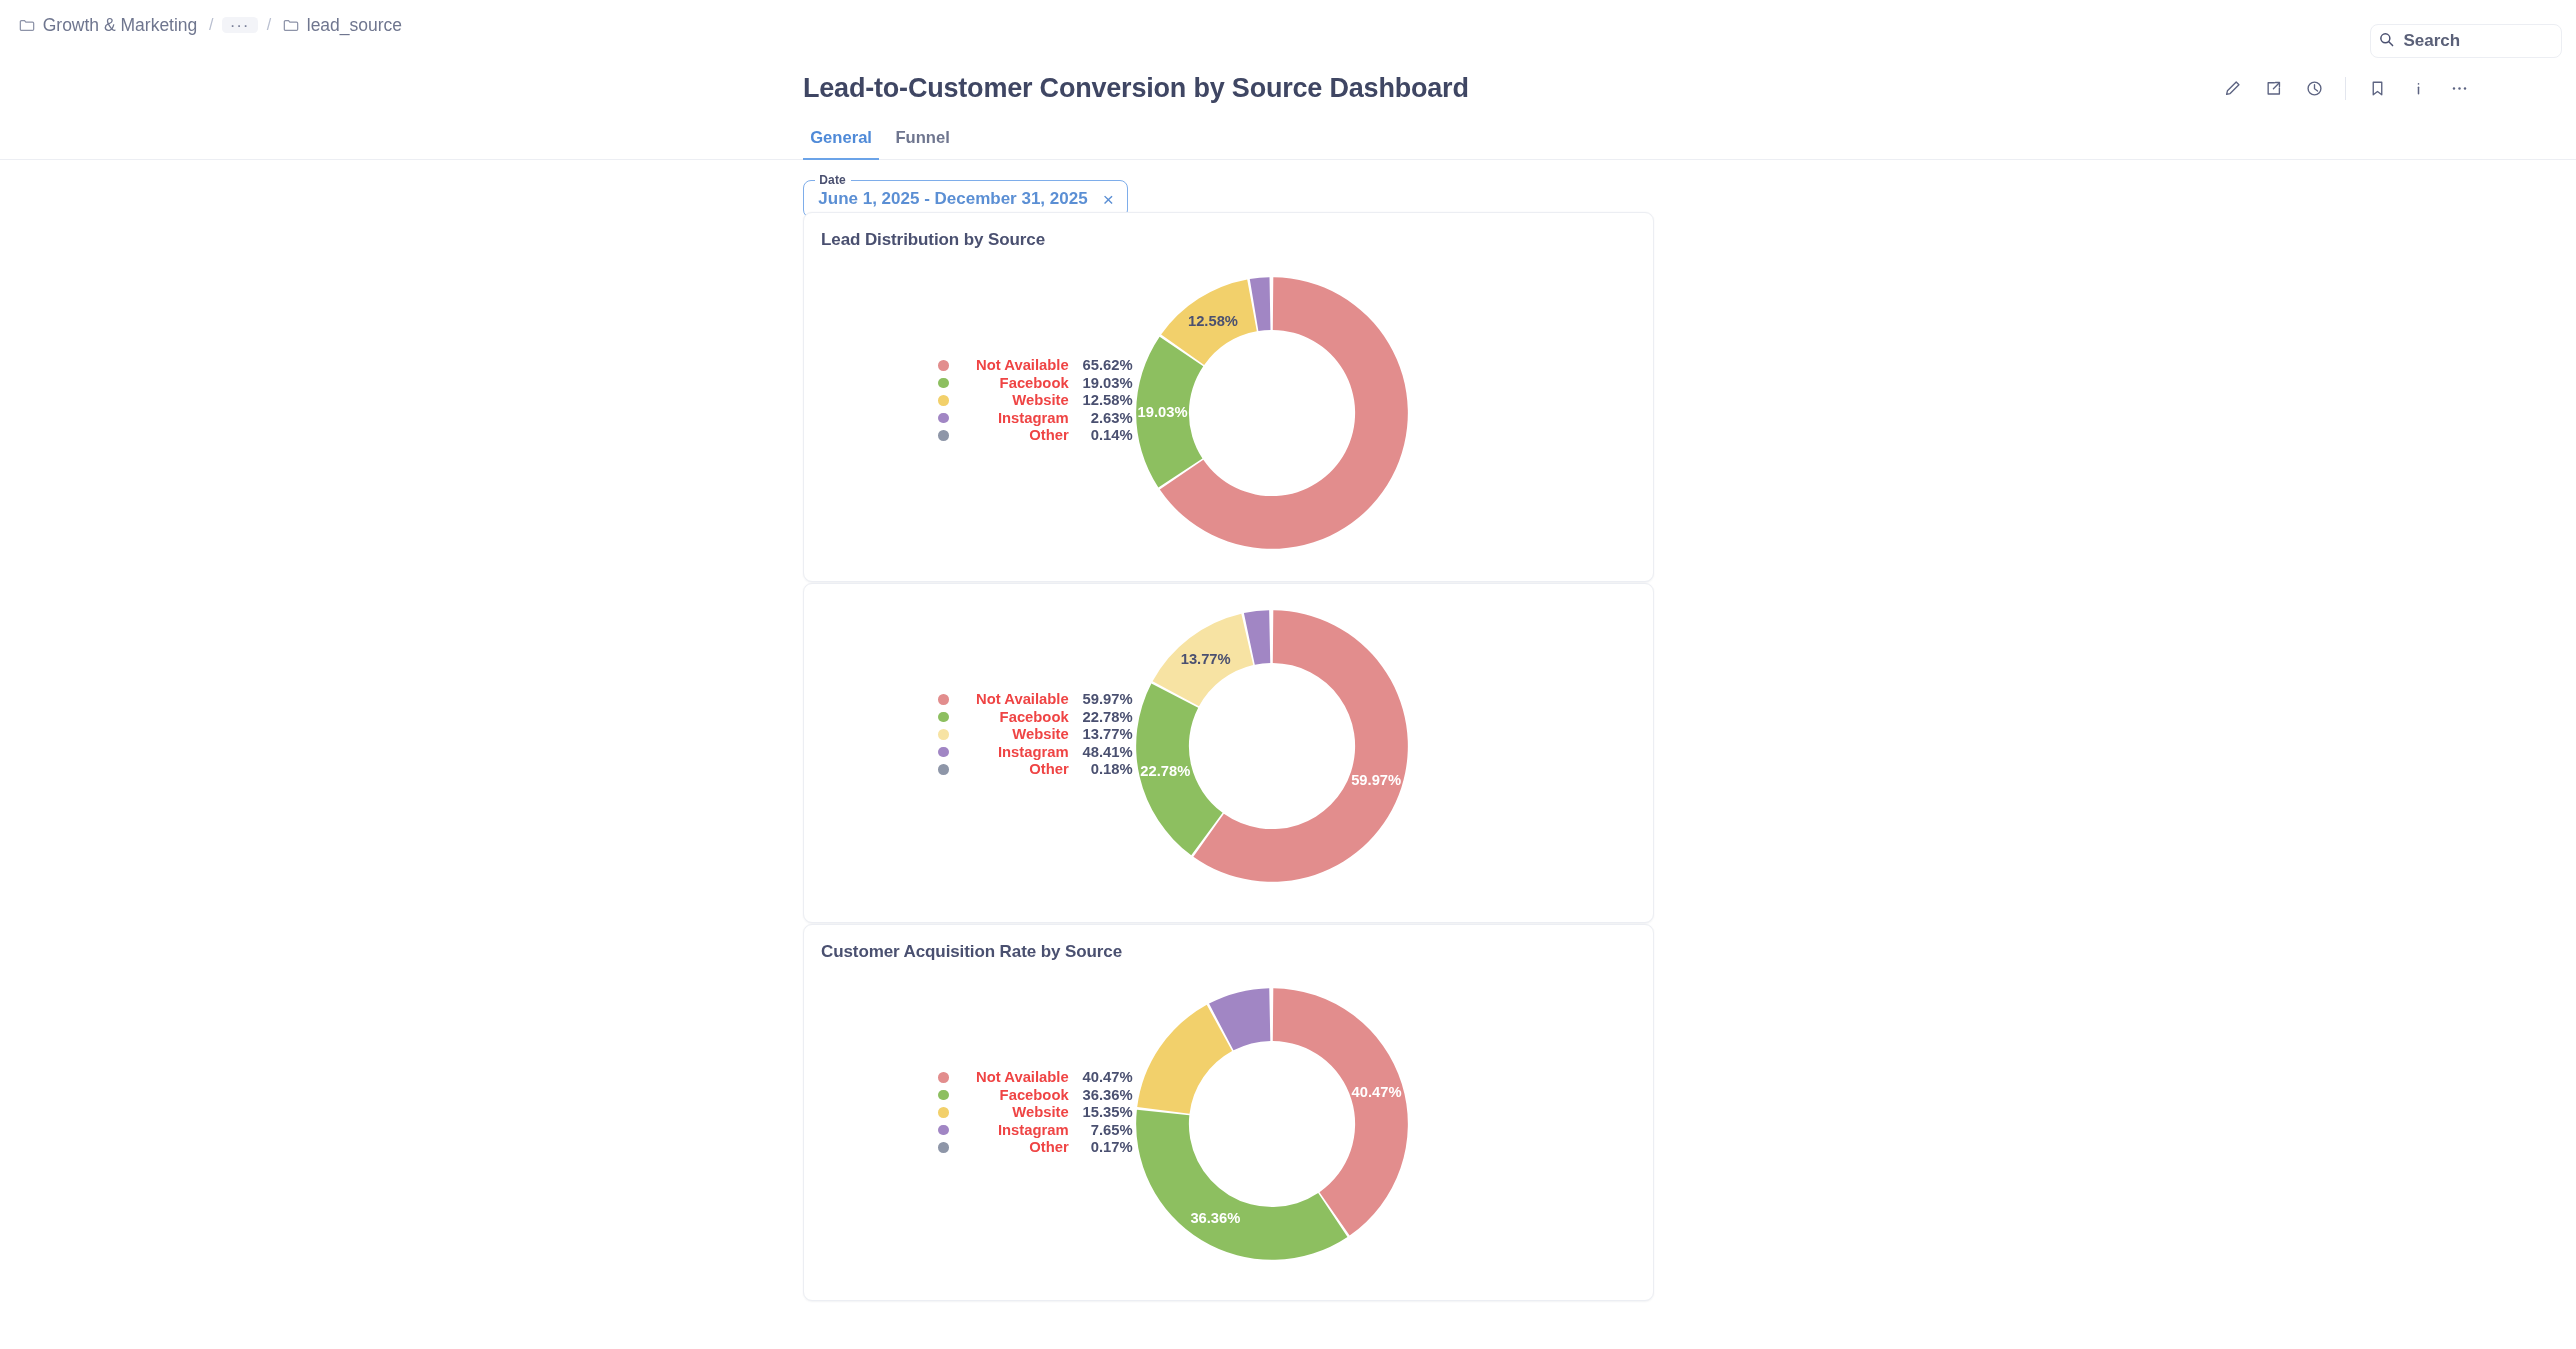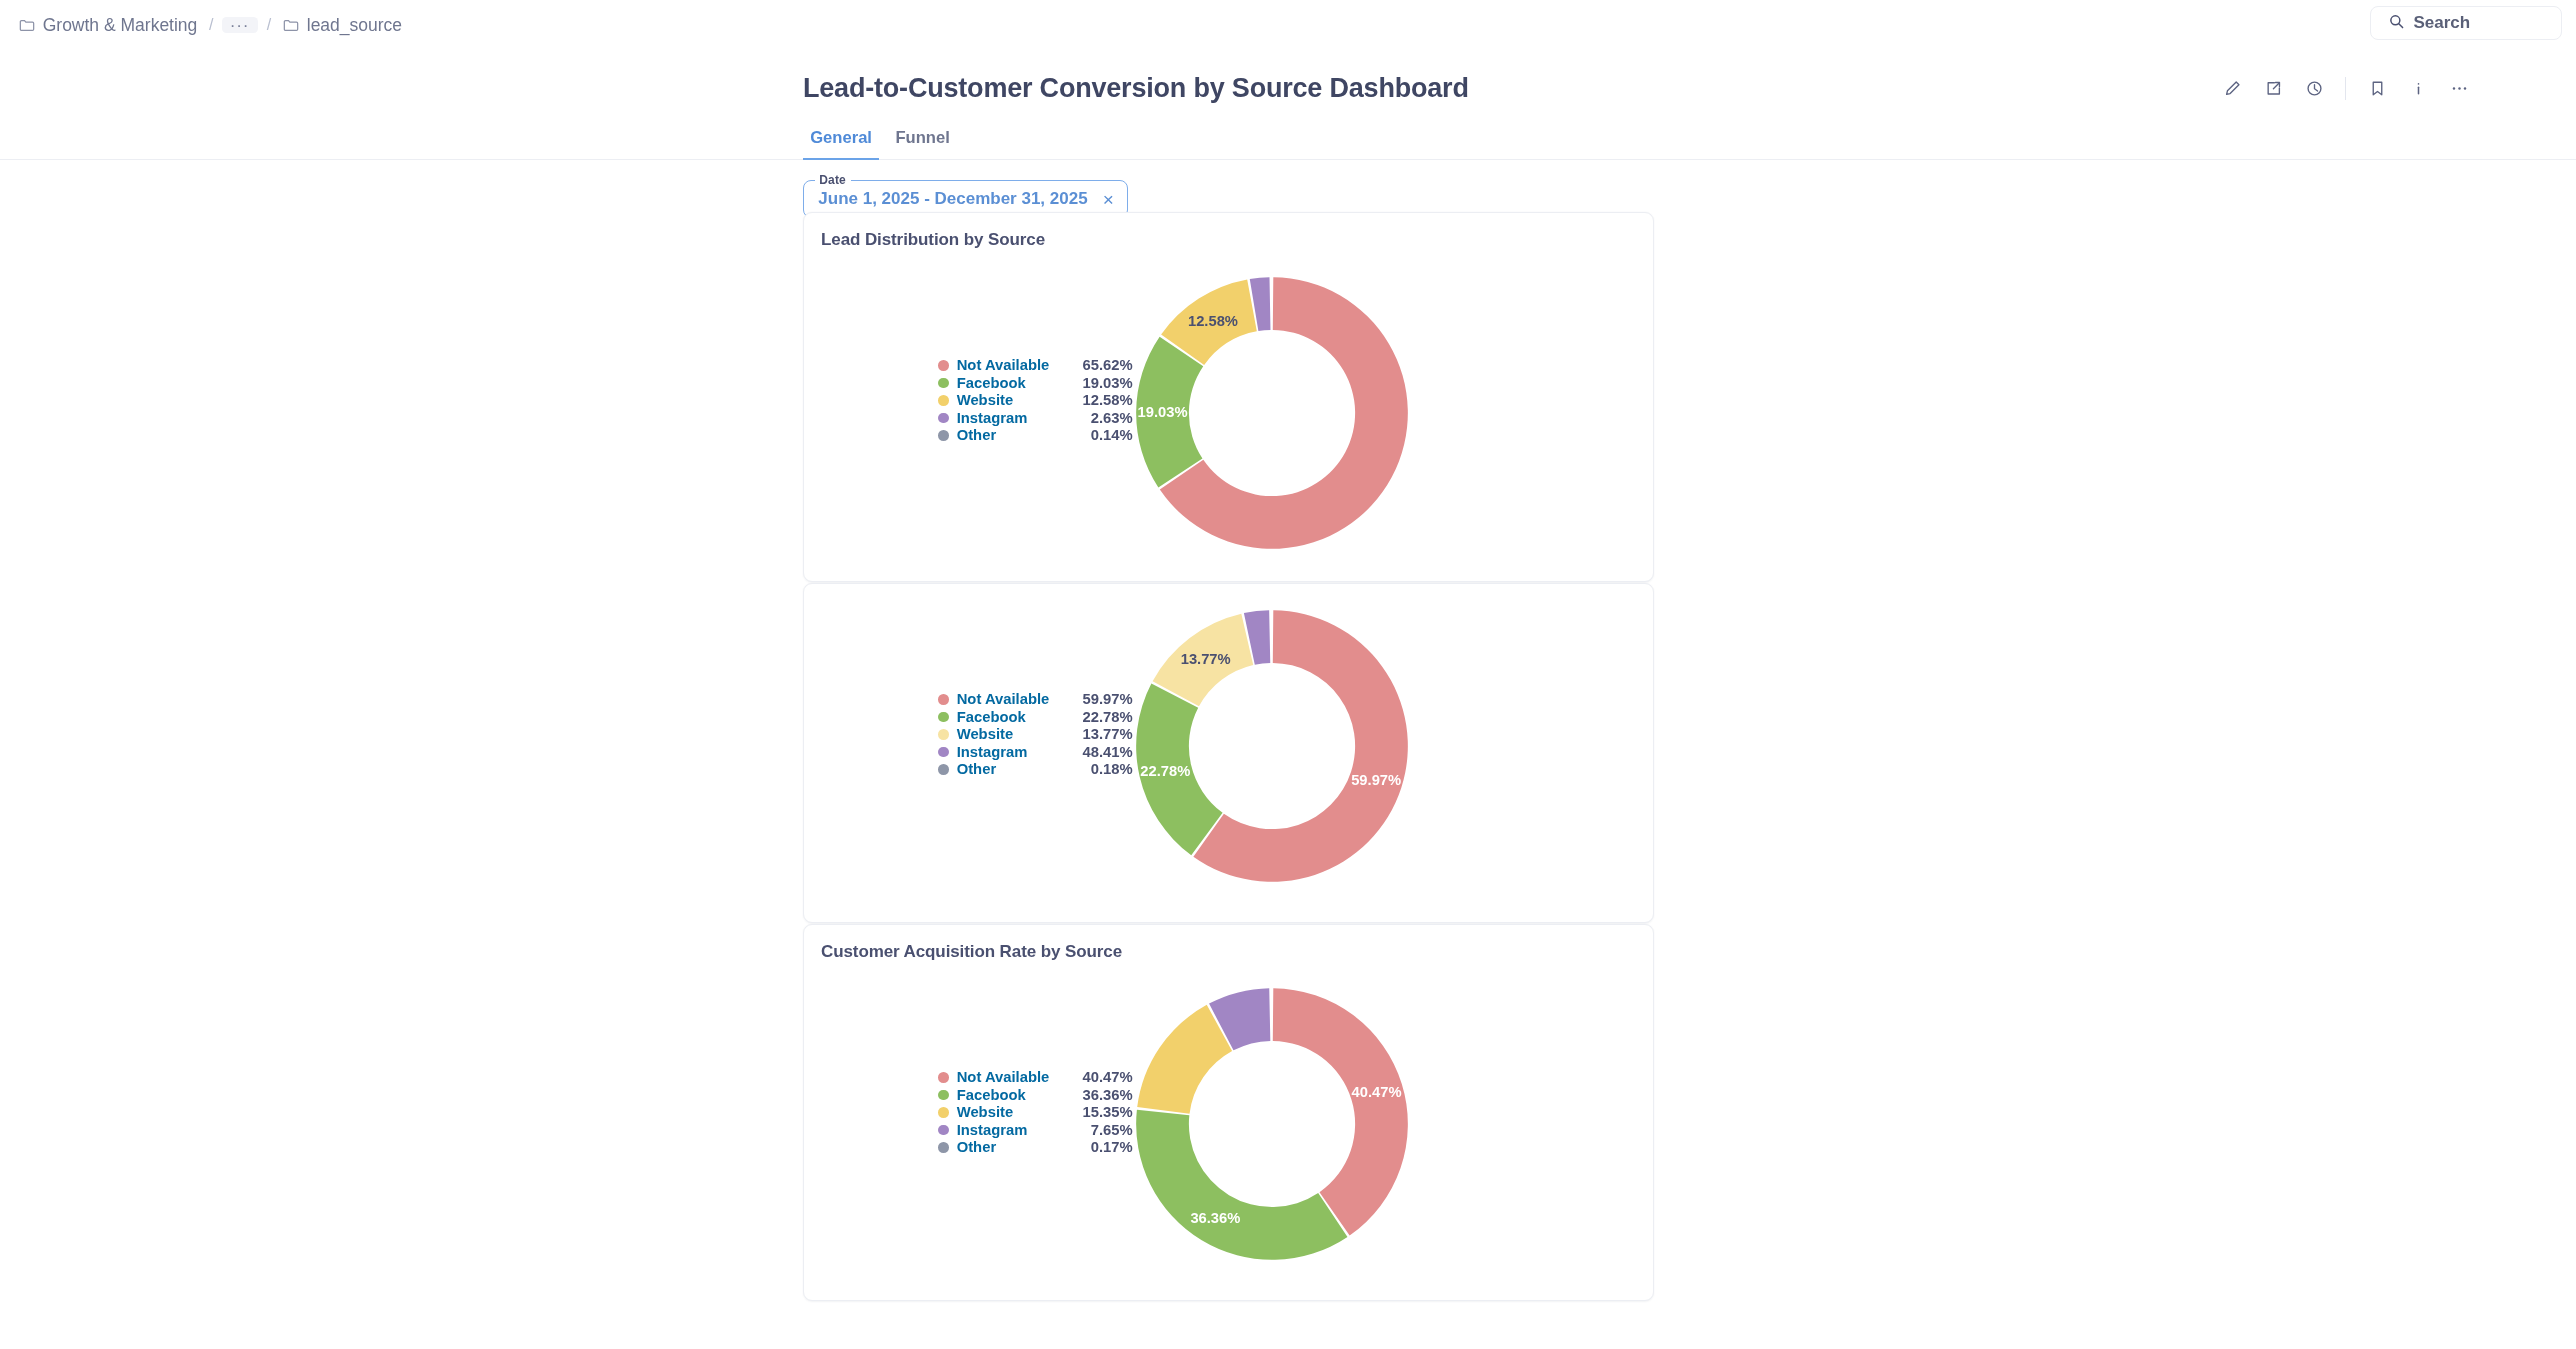--- a/index.html
+++ b/index.html
@@ -47,30 +47,30 @@
     line-height: 10.7px;
     color: #7b819a;
     cursor: pointer;
     font-size: 17px;
   }
   .folder-icon { display: inline-flex; width: 16px; height: 14.3px; }
 
   .search-box {
     position: absolute;
     right: 14.3px;
-    top: 6px;
+    top: 24px;
     width: 192px;
     height: 34px;
     border: 0.9px solid #eceef3;
     border-radius: 8px;
     background: #fff;
     display: flex;
     align-items: center;
     gap: 9.8px;
-    padding: 0 18px;
+    padding: 0 8px;
     cursor: text;
   }
   .search-box .sb-text {
     font-size: 17px;
     color: #5a6078;
     font-weight: 600;
   }
 
   
   .dash-header {
@@ -214,21 +214,21 @@
     display: flex;
     align-items: center;
     height: 17.5px;
     cursor: pointer;
     white-space: nowrap;
   }
   .legend-dot {
     width: 10.7px; height: 10.7px; border-radius: 50%;
     margin-right: 8px; flex: none;
   }
-  .legend-label { color: #0369a1; width: 112px; }
+  .legend-label { color: #ef4444; width: 112px; text-align: right; }
   .legend-value { color: #4a5070; width: 64px; text-align: right; }
 
   
   .donut-wrap {
     position: absolute;
     left: 50%;
     transform: translateX(-50%);
     margin-left: 43px;
   }
   .card.c1 .donut-wrap { top: 20.6px; }

